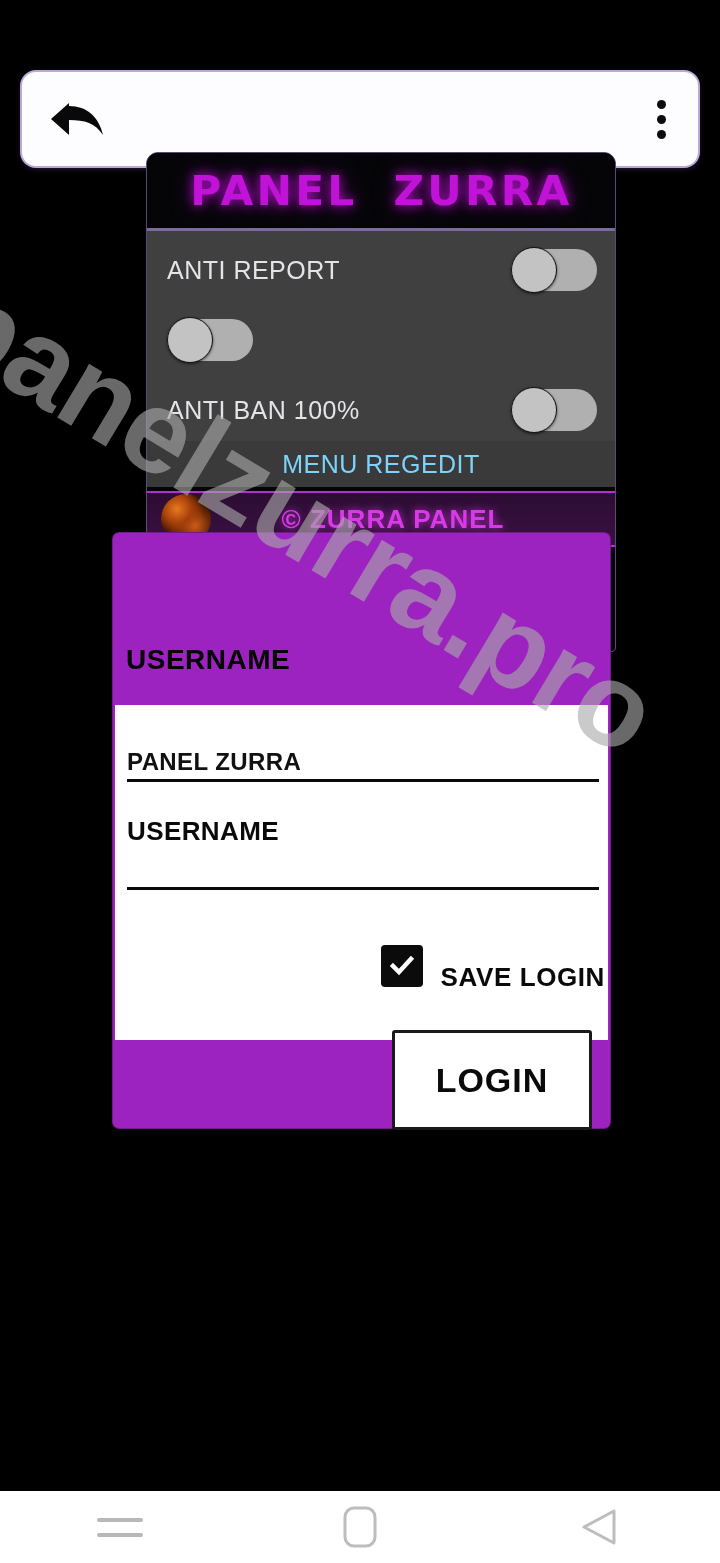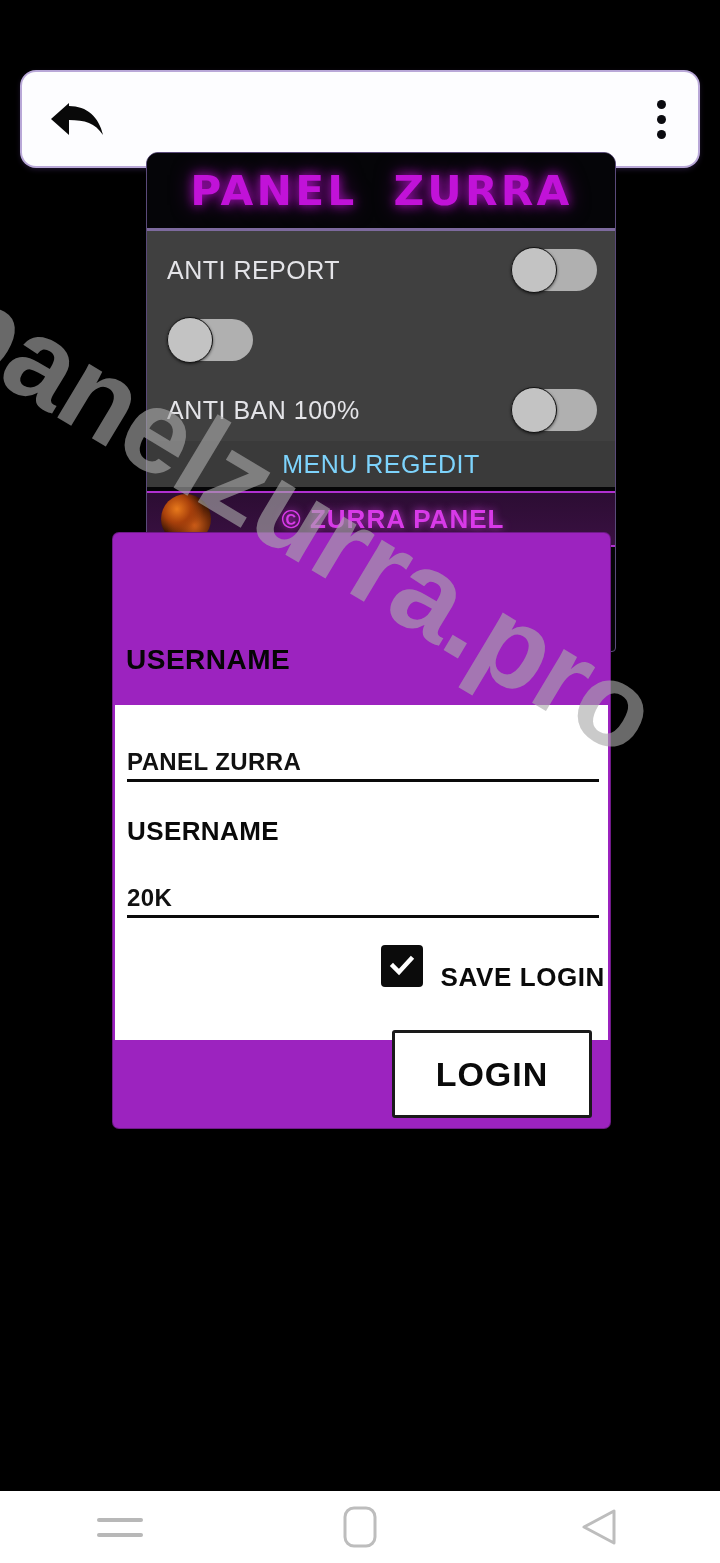--- a/index.html
+++ b/index.html
@@ -227,21 +227,21 @@
     background:#0b0b0b;
     border-radius:4px;
     display:flex; align-items:center; justify-content:center;
     cursor:pointer;
   }
   #save-label { font-size:26px; font-weight:700; color:#0a0a0a; letter-spacing:.6px;margin-top:24px; }
 
   #login-button {
     position:absolute;
     left:392px; top:1030px;
-    width:200px; height:88px;
+    width:200px; height:100px;
     background:#ffffff;
     border:3px solid #1a1a1a;
     border-radius:3px;
     display:flex; align-items:center; justify-content:center;
     font-size:34px;
     font-weight:700;
     letter-spacing:1px;
     color:#0a0a0a;
     z-index:23;
     cursor:pointer;
@@ -346,21 +346,20 @@
   <div class="field-block" style="left:127px; top:748px; width:472px; z-index:23;">
     <div class="field-value">PANEL ZURRA</div>
     <div class="field-underline"></div>
   </div>
 
   <div class="field-block" style="left:127px; top:816px; width:472px; z-index:23;">
     <div class="field-label">USERNAME</div>
   </div>
 
   <div class="field-block" style="left:127px; top:884px; width:472px; z-index:23;">
-    <div class="field-value">20K</div>
     <div class="field-underline"></div>
   </div>
 
   <div id="save-row" style="right:115px;">
     <span id="save-checkbox">
       <svg width="28" height="28" viewBox="0 0 28 28" aria-hidden="true">
         <path d="M5 14 L11 20 L23 7" stroke="#ffffff" stroke-width="4.5" fill="none" stroke-linecap="square"></path>
       </svg>
     </span>
     <span id="save-label">SAVE LOGIN</span>

